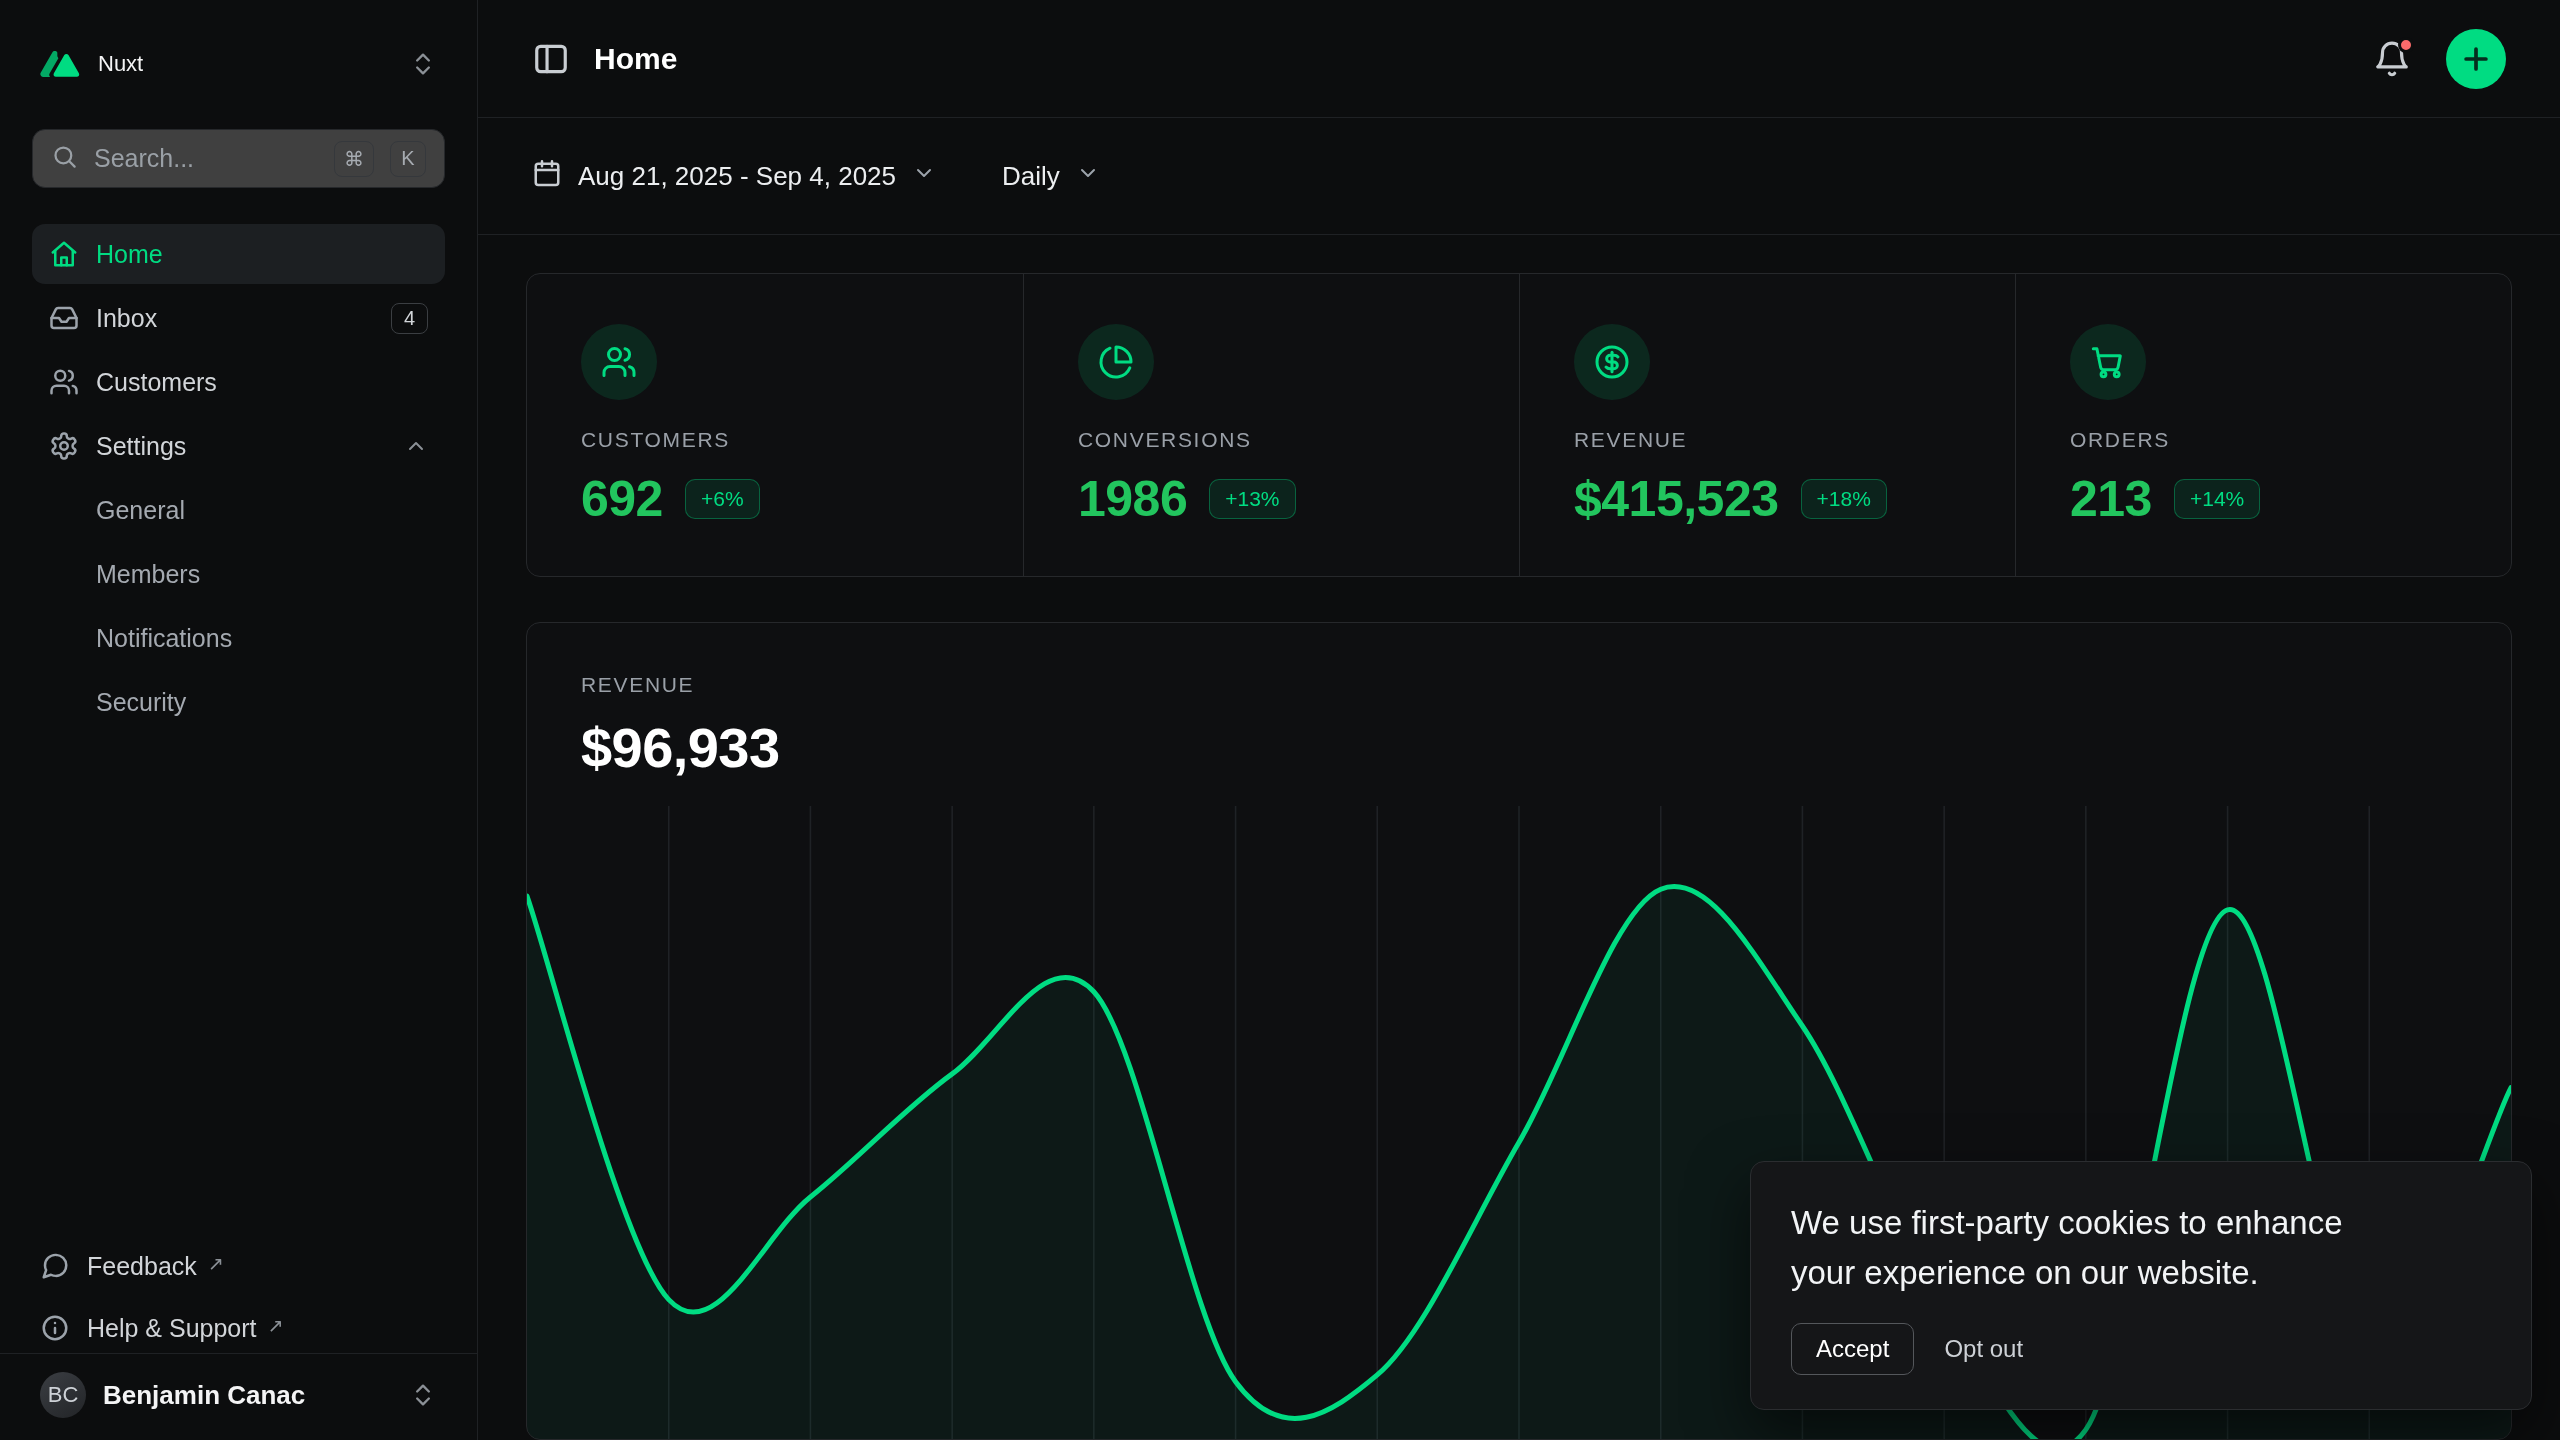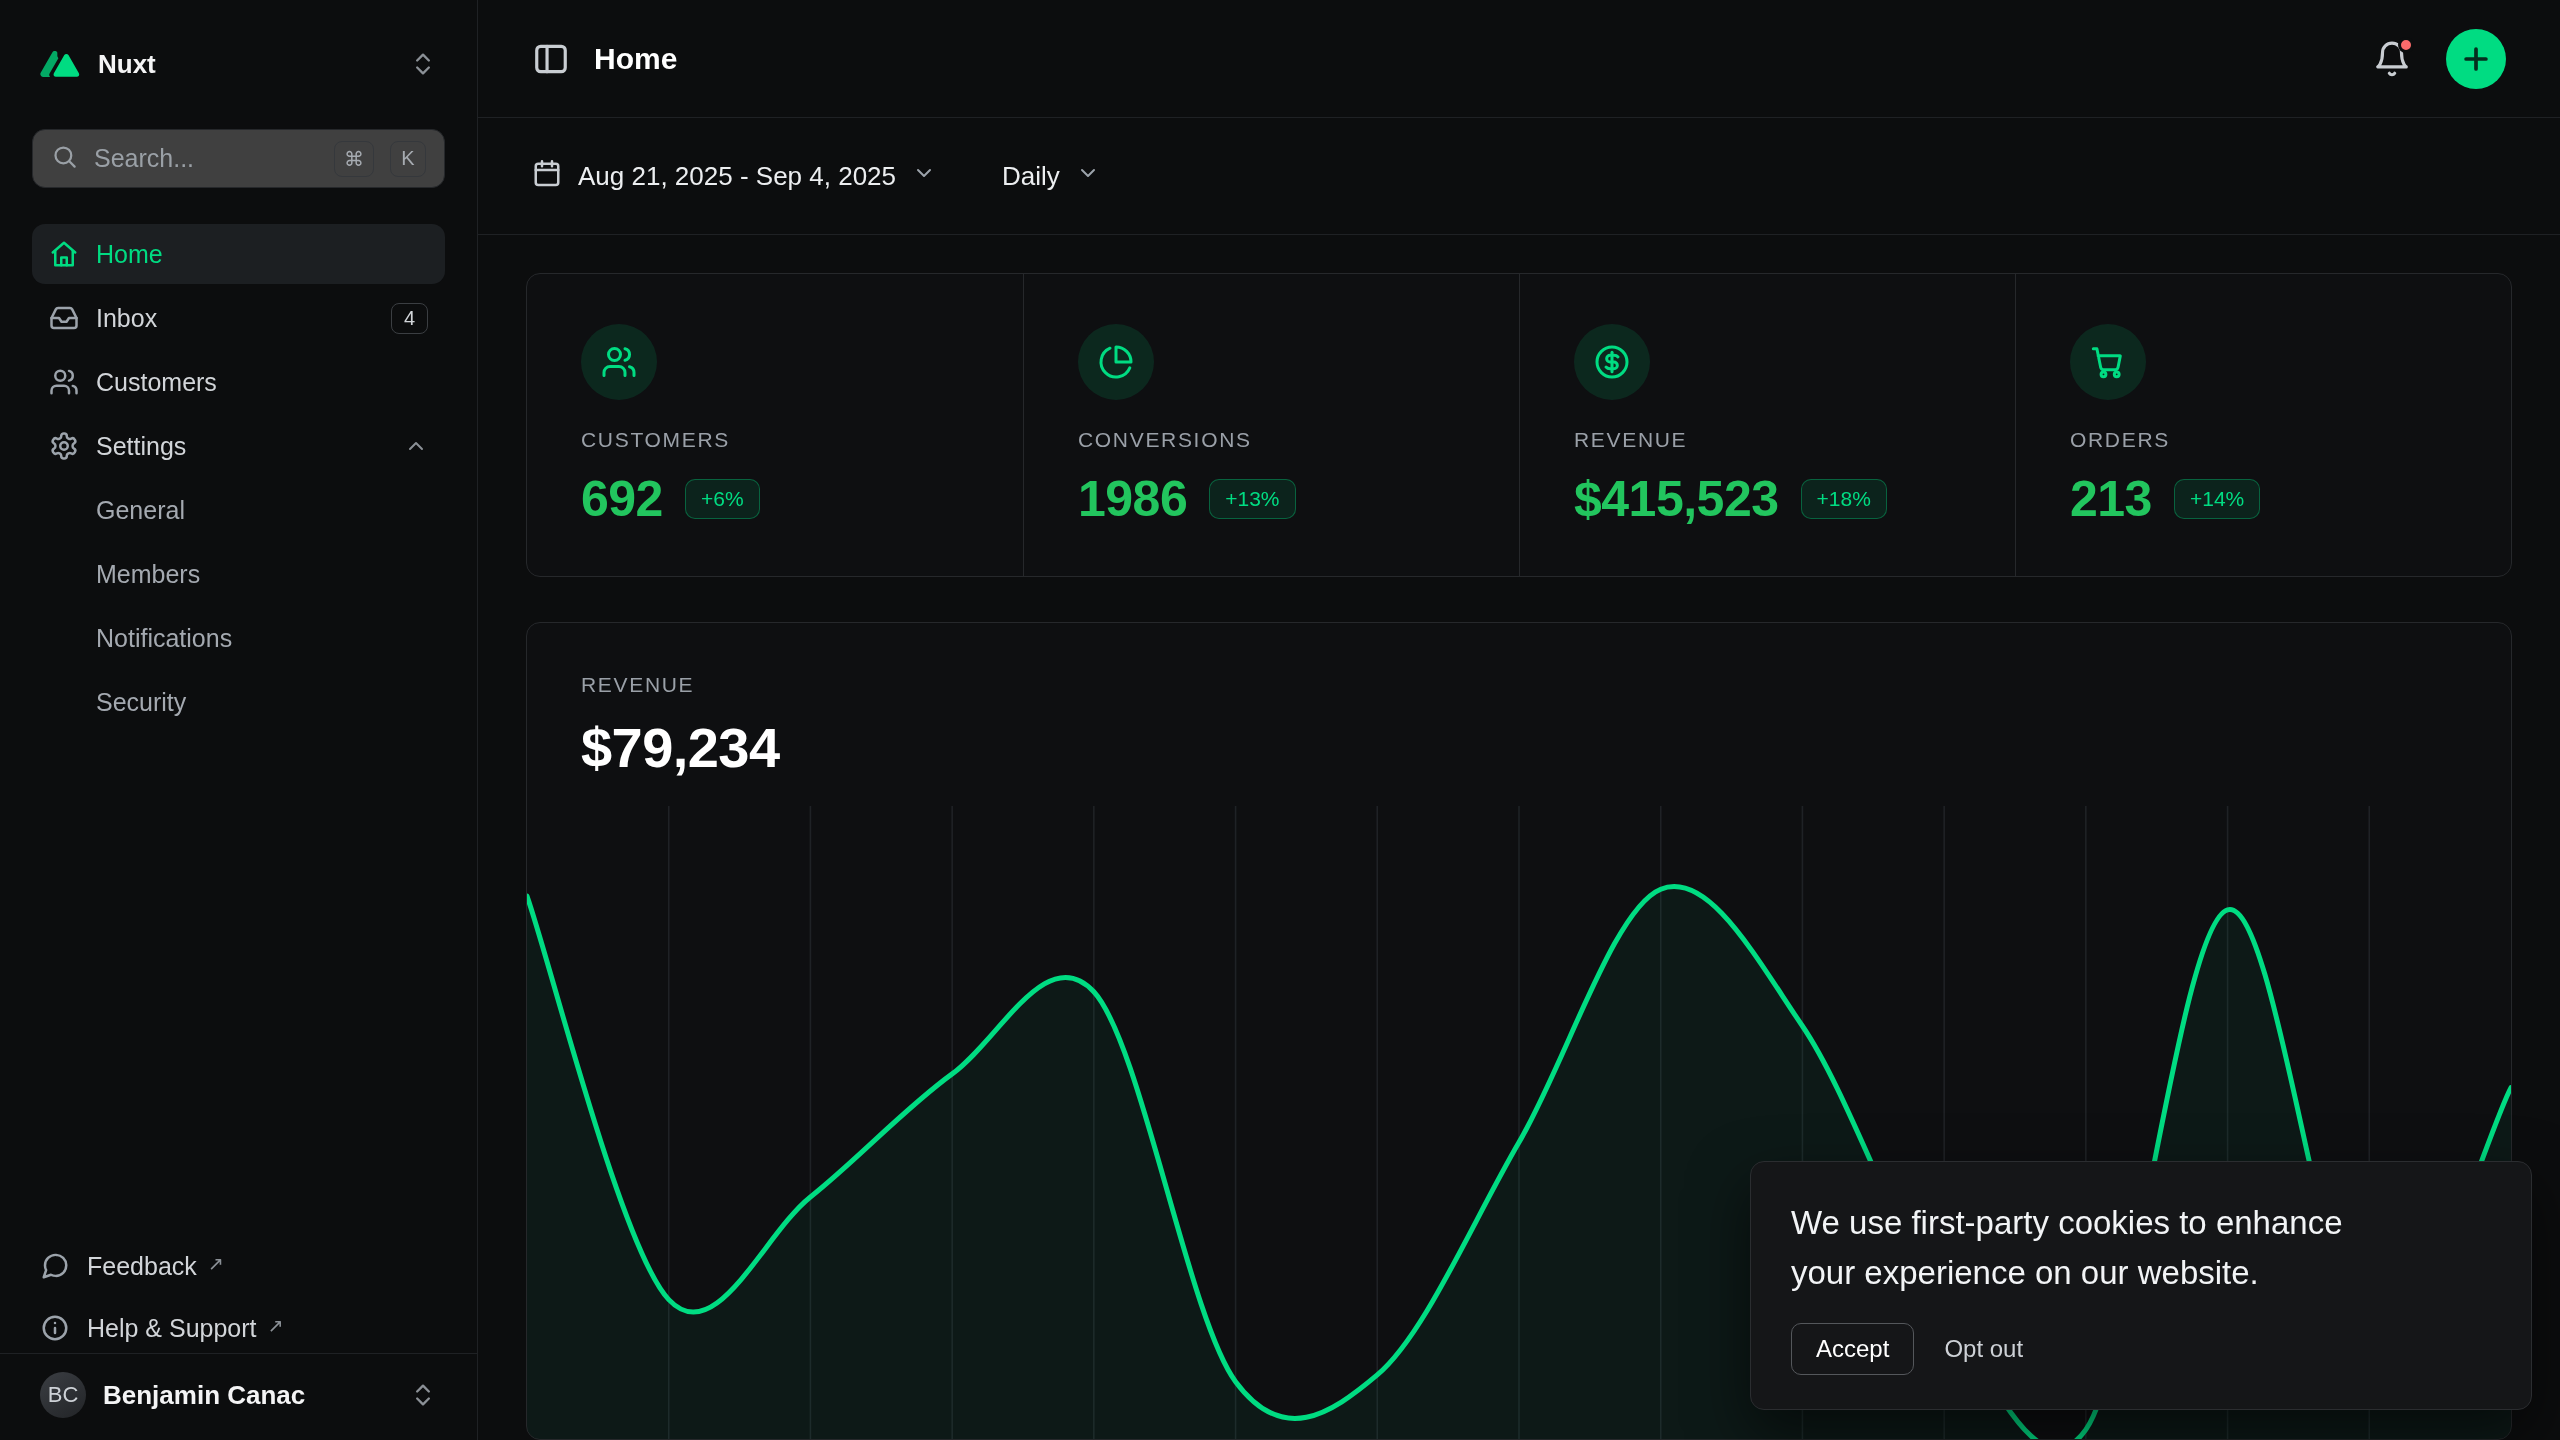--- a/index.html
+++ b/index.html
@@ -4,21 +4,21 @@
 <style>
   *{box-sizing:border-box;margin:0;padding:0}
   html,body{width:2560px;height:1440px;overflow:hidden;background:#0c0d0e;color:#fff;
     font-family:"Liberation Sans","DejaVu Sans",sans-serif}
   .app{display:flex;width:2560px;height:1440px}
 
   
   .sidebar{width:478px;flex:0 0 478px;border-right:1px solid #1f2124;display:flex;flex-direction:column;
     padding:23px 32px 0;background:#0c0d0e}
   .ws-row{height:82px;display:flex;align-items:center;gap:18px;padding:0 8px;border-radius:13px;cursor:pointer;margin-bottom:24px}
-  .ws-name{font-size:26px;font-weight:700;color:#f4f4f5}
+  .ws-name{font-size:22px;font-weight:400;color:#f4f4f5}
   .chevrons{margin-left:auto;color:#8b9096;width:28px;height:28px}
   .search{height:59px;display:flex;align-items:center;gap:16px;background:#404040;border:1px solid #26282b;
     border-radius:13px;padding:0 18px;margin-bottom:36px;cursor:text}
   .search-ph{flex:1;font-size:25px;color:#9aa0a6}
   .kbd{min-width:36px;height:36px;padding:0 9px;border:1px solid #35383c;border-radius:8px;font-size:20px;
     color:#a6abb1;display:flex;align-items:center;justify-content:center}
   .nav{display:flex;flex-direction:column}
   .nav-item{height:60px;margin-bottom:4px;display:flex;align-items:center;gap:17px;padding:0 17px;border-radius:13px;
     color:#d2d5d9;font-size:25px;font-weight:500;cursor:pointer}
   .nav-item .nicon{width:30px;height:30px;flex:0 0 30px;color:#9ca3ab;display:flex;align-items:center}
@@ -323,21 +323,21 @@
           <div class="stat-value-row">
             <span class="stat-value">213</span>
             <span class="delta">+14%</span>
           </div>
         </div>
       </section>
 
       <section class="chart-card">
         <div class="chart-head">
           <div class="stat-label">REVENUE</div>
-          <div class="chart-value">$79,234</div>
+          <div class="chart-value">$96,933</div>
         </div>
         <div class="chart-plot">
           <svg id="revenue-svg" viewBox="0 0 1986 700" preserveAspectRatio="none">
               <line x1="141.9" y1="0" x2="141.9" y2="700" stroke="#1f2226" stroke-width="1.6"></line>
               <line x1="283.7" y1="0" x2="283.7" y2="700" stroke="#1f2226" stroke-width="1.6"></line>
               <line x1="425.6" y1="0" x2="425.6" y2="700" stroke="#1f2226" stroke-width="1.6"></line>
               <line x1="567.4" y1="0" x2="567.4" y2="700" stroke="#1f2226" stroke-width="1.6"></line>
               <line x1="709.3" y1="0" x2="709.3" y2="700" stroke="#1f2226" stroke-width="1.6"></line>
               <line x1="851.1" y1="0" x2="851.1" y2="700" stroke="#1f2226" stroke-width="1.6"></line>
               <line x1="993.0" y1="0" x2="993.0" y2="700" stroke="#1f2226" stroke-width="1.6"></line>

